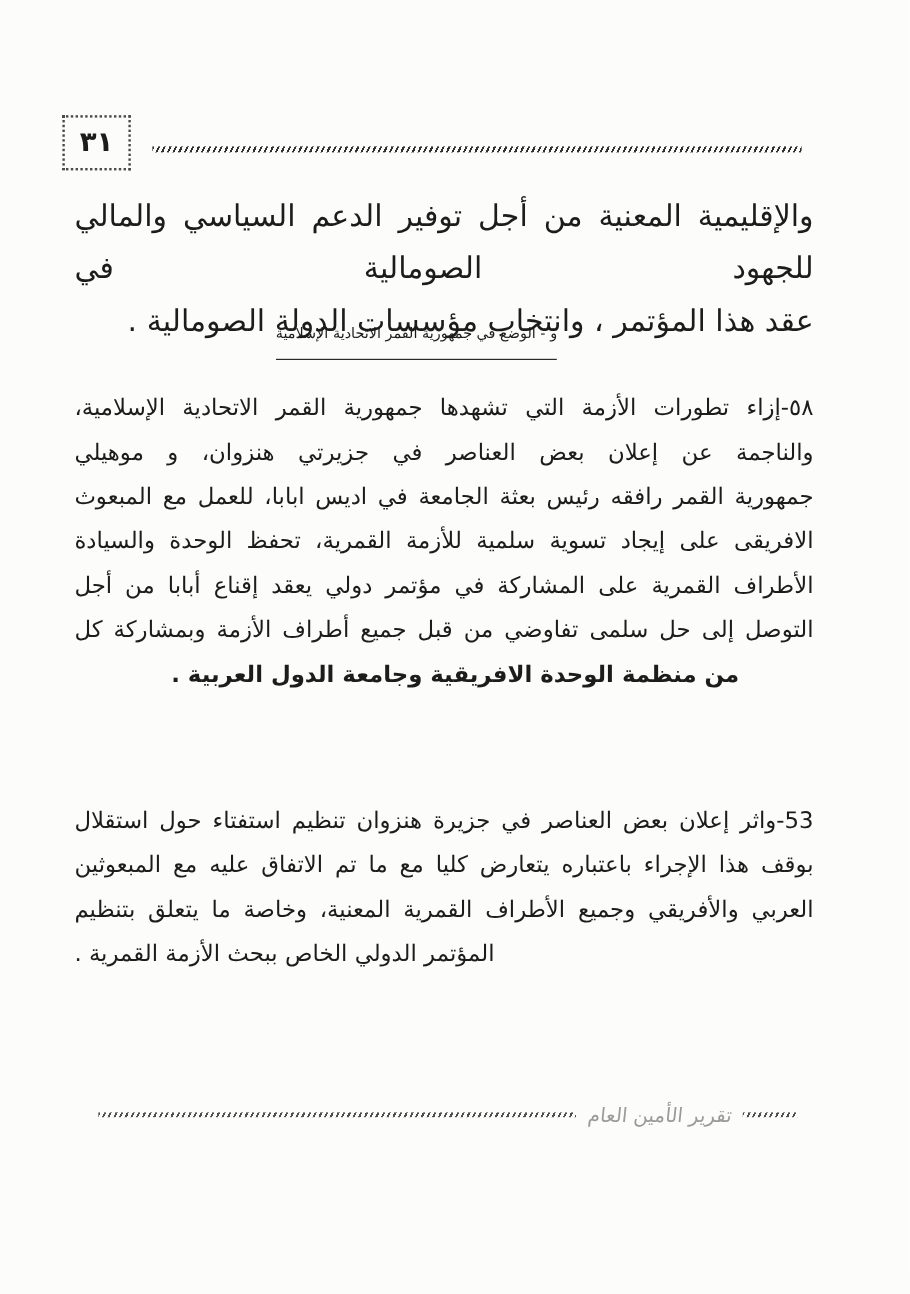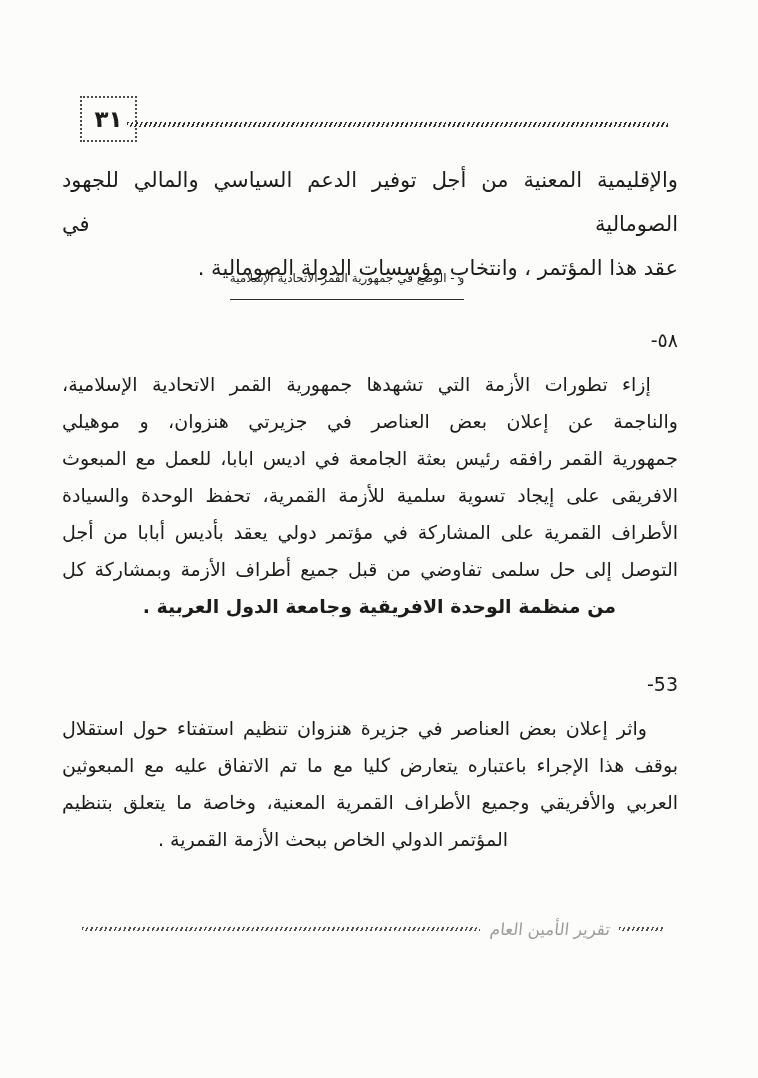--- a/index.html
+++ b/index.html
@@ -10,21 +10,21 @@
     color:#1c1c1c;
     position:relative;
     overflow:hidden;
   }
   .page{
     position:absolute;inset:0;
     background:#fcfcfa;
   }
   
   .pagenum-box{
-    position:absolute;left:80px;top:96px;
+    position:absolute;left:52px;top:96px;
     width:57px;height:46px;
     border:2px dotted #4a4a4a;
     display:flex;align-items:center;justify-content:center;
     box-sizing:border-box;
   }
   .pagenum{
     font-size:23px;font-weight:bold;letter-spacing:2px;
   }
   
   .squiggle{
@@ -32,21 +32,21 @@
     background:repeating-linear-gradient(115deg,#2f2f2f 0 1.6px,transparent 1.6px 4.3px);
   }
   .top-rule{
     position:absolute;left:127px;top:122px;width:541px;
   }
   
   .column{
     position:absolute;left:62px;width:616px;
     direction:rtl;
   }
-  .intro{ top:158px; font-size:21px; line-height:44px; }
+  .intro{ top:158px; font-size:25px; line-height:44px; }
   .jline{
     text-align:justify;
     text-align-last:justify;
     overflow:hidden;
   }
   .rline{ text-align:right; }
   
   .heading-wrap{
     top:265px; text-align:center; padding-right:46px; box-sizing:border-box;
     font-size:12px;
@@ -58,23 +58,23 @@
     line-height:26px;
   }
   
   .para{ font-size:19px; line-height:37px; }
   .para-58{ top:322px; }
   .para-59{ top:666px; }
   .numline{ display:flex; }
   .pnum{
     flex:none; white-space:nowrap;
   }
-  .numline .jline{ flex:1;margin-top:44px; }
+  .numline .jline{ flex:1; }
   .lastline-58{ text-align:right; padding-right:62px;font-weight:bold; }
-  .lastline-59{ text-align:right; padding-right:170px; }
+  .lastline-59{ text-align:left; padding-right:170px; }
   
   .footer{
     position:absolute; left:82px; top:920px; width:592px; height:18px;
     display:flex; align-items:center; direction:ltr;
   }
   .footer-rule-long{ width:398px; flex:none; height:4px; opacity:.85; }
   .footer-rule-short{ width:46px; flex:none; height:4px; opacity:.85; }
   .footer-label{
     flex:none;
     margin:0 9px 0 10px;
@@ -107,21 +107,21 @@
   </div>
 
   <div class="column para para-58">
     <div class="numline">
       <span class="pnum">٥٨-</span>
       <span class="jline">إزاء تطورات الأزمة التي تشهدها جمهورية القمر الاتحادية الإسلامية،</span>
     </div>
     <div class="jline">والناجمة عن إعلان بعض العناصر في جزيرتي هنزوان، و موهيلي</div>
     <div class="jline">جمهورية القمر رافقه رئيس بعثة الجامعة في اديس ابابا، للعمل مع المبعوث</div>
     <div class="jline">الافريقى على إيجاد تسوية سلمية للأزمة القمرية، تحفظ الوحدة والسيادة</div>
-    <div class="jline">الأطراف القمرية على المشاركة في مؤتمر دولي يعقد بأديس أبابا من أجل</div>
+    <div class="jline">الأطراف القمرية على المشاركة في مؤتمر دولي يعقد إقناع أبابا من أجل</div>
     <div class="jline">التوصل إلى حل سلمى تفاوضي من قبل جميع أطراف الأزمة وبمشاركة كل</div>
     <div class="lastline-58">من منظمة الوحدة الافريقية وجامعة الدول العربية .</div>
   </div>
 
   <div class="column para para-59">
     <div class="numline">
       <span class="pnum">53-</span>
       <span class="jline">واثر إعلان بعض العناصر في جزيرة هنزوان تنظيم استفتاء حول استقلال</span>
     </div>
     <div class="jline">بوقف هذا الإجراء باعتباره يتعارض كليا مع ما تم الاتفاق عليه مع المبعوثين</div>

